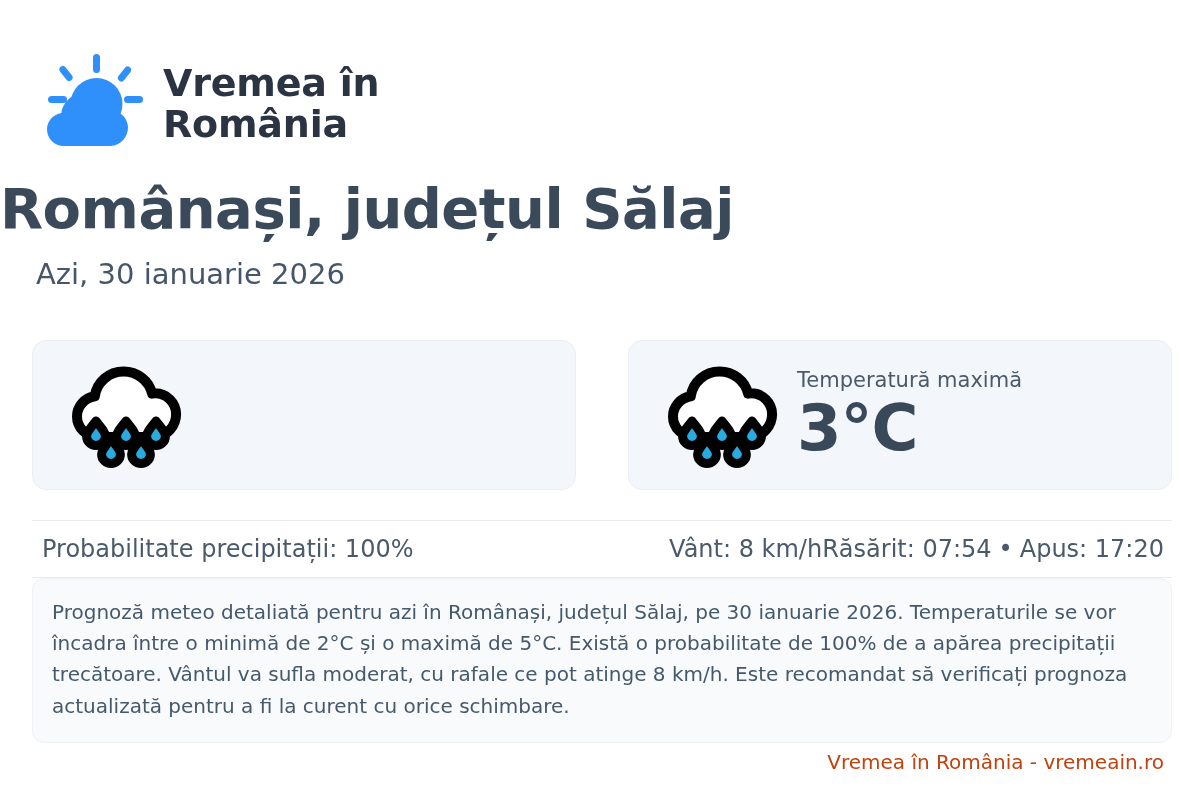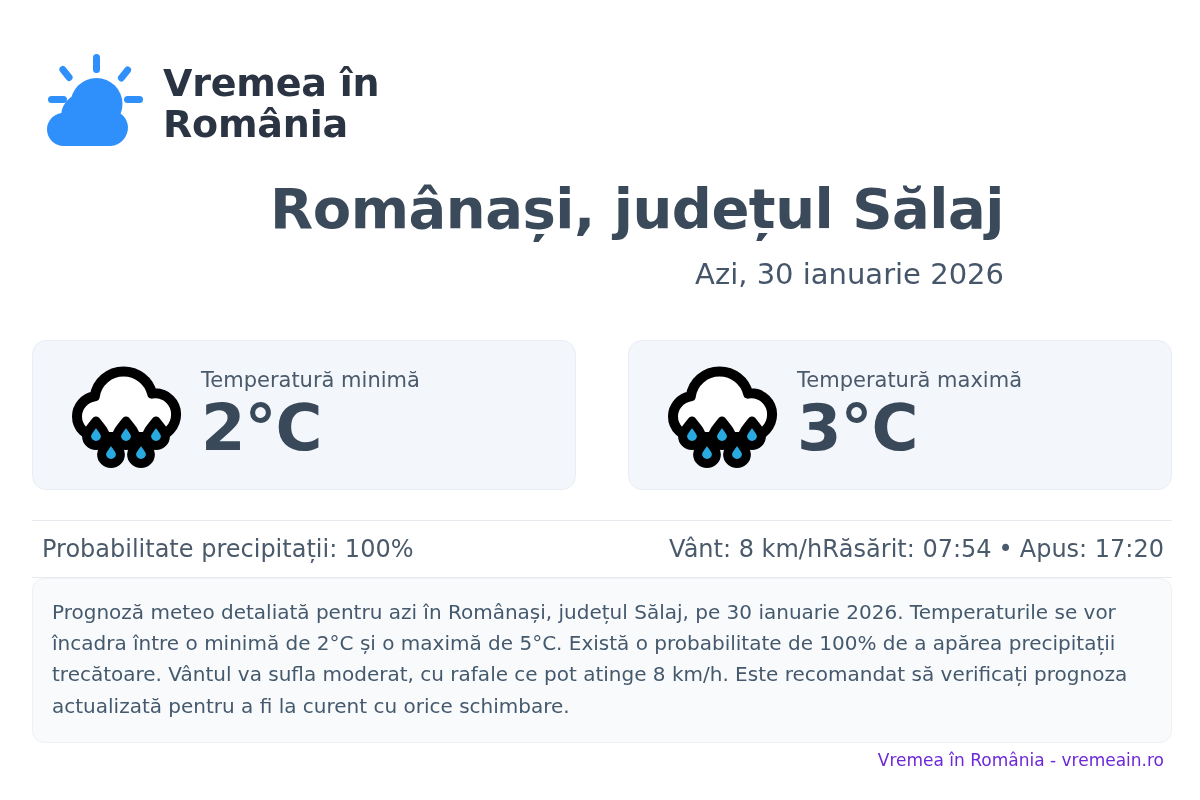--- a/index.html
+++ b/index.html
@@ -47,21 +47,21 @@
     letter-spacing: -0.2px;
     white-space: pre-line;
   }
 
   
   .title-block {
     position: absolute;
     left: 0;
     top: 178px;
     width: 1004px;
-    text-align: right;
+    text-align: left;
   }
   .page-title {
     font-size: 56px;
     font-weight: bold;
     color: #3b4a5a;
     letter-spacing: -0.5px;
     line-height: 1.12;
     margin: 0;
   }
   .page-subtitle {
@@ -162,22 +162,22 @@
     margin: 0;
   }
 
   
   .footer {
     position: absolute;
     left: 32px;
     top: 750px;
     width: 1140px;
     text-align: right;
-    font-size: 17px;
-    color: #6d28d9;
+    font-size: 20px;
+    color: #c2410c;
     padding-right: 8px;
     box-sizing: border-box;
   }
 </style>
 </head>
 <body>
 
 <div class="page">
 
   <div class="brand">
@@ -217,24 +217,20 @@
           <g stroke="#000000" stroke-width="9" stroke-linejoin="round" fill="#29abe2">
             <path d="M29 62c6 7.4 9.4 11.6 9.4 15.2 0 5.2-4.2 9.3-9.4 9.3s-9.4-4.1-9.4-9.3c0-3.6 3.4-7.8 9.4-15.2z"></path>
             <path d="M59 62c6 7.4 9.4 11.6 9.4 15.2 0 5.2-4.2 9.3-9.4 9.3s-9.4-4.1-9.4-9.3c0-3.6 3.4-7.8 9.4-15.2z"></path>
             <path d="M89 62c6 7.4 9.4 11.6 9.4 15.2 0 5.2-4.2 9.3-9.4 9.3s-9.4-4.1-9.4-9.3c0-3.6 3.4-7.8 9.4-15.2z"></path>
 
             <path d="M44 80c6 7.4 9.4 11.6 9.4 15.2 0 5.2-4.2 9.3-9.4 9.3s-9.4-4.1-9.4-9.3c0-3.6 3.4-7.8 9.4-15.2z"></path>
             <path d="M74 80c6 7.4 9.4 11.6 9.4 15.2 0 5.2-4.2 9.3-9.4 9.3s-9.4-4.1-9.4-9.3c0-3.6 3.4-7.8 9.4-15.2z"></path>
           </g>
         </svg>
       </span>
-      <div class="temp-text">
-        <div class="temp-label">Temperatură minimă</div>
-        <div class="temp-value">2°C</div>
-      </div>
     </div>
 
     <div class="temp-card">
       <span class="wx-icon">
         <svg viewBox="0 0 118 112" width="118" height="112" aria-hidden="true">
           <path d="M31 78c-11.6 0-21-9.2-21-20.5 0-10.2 7.7-18.7 17.8-20.2C29.7 23.2 41.9 12.5 56.6 12.5c13.8 0 25.4 9.4 28.5 22.1 1-.15 2-.25 3-.25 11.6 0 21 9.3 21 20.8S99.7 78 88.1 78H31z" fill="#ffffff" stroke="#000000" stroke-width="10" stroke-linejoin="round"></path>
           <g stroke="#000000" stroke-width="9" stroke-linejoin="round" fill="#29abe2">
             <path d="M29 62c6 7.4 9.4 11.6 9.4 15.2 0 5.2-4.2 9.3-9.4 9.3s-9.4-4.1-9.4-9.3c0-3.6 3.4-7.8 9.4-15.2z"></path>
             <path d="M59 62c6 7.4 9.4 11.6 9.4 15.2 0 5.2-4.2 9.3-9.4 9.3s-9.4-4.1-9.4-9.3c0-3.6 3.4-7.8 9.4-15.2z"></path>
             <path d="M89 62c6 7.4 9.4 11.6 9.4 15.2 0 5.2-4.2 9.3-9.4 9.3s-9.4-4.1-9.4-9.3c0-3.6 3.4-7.8 9.4-15.2z"></path>

